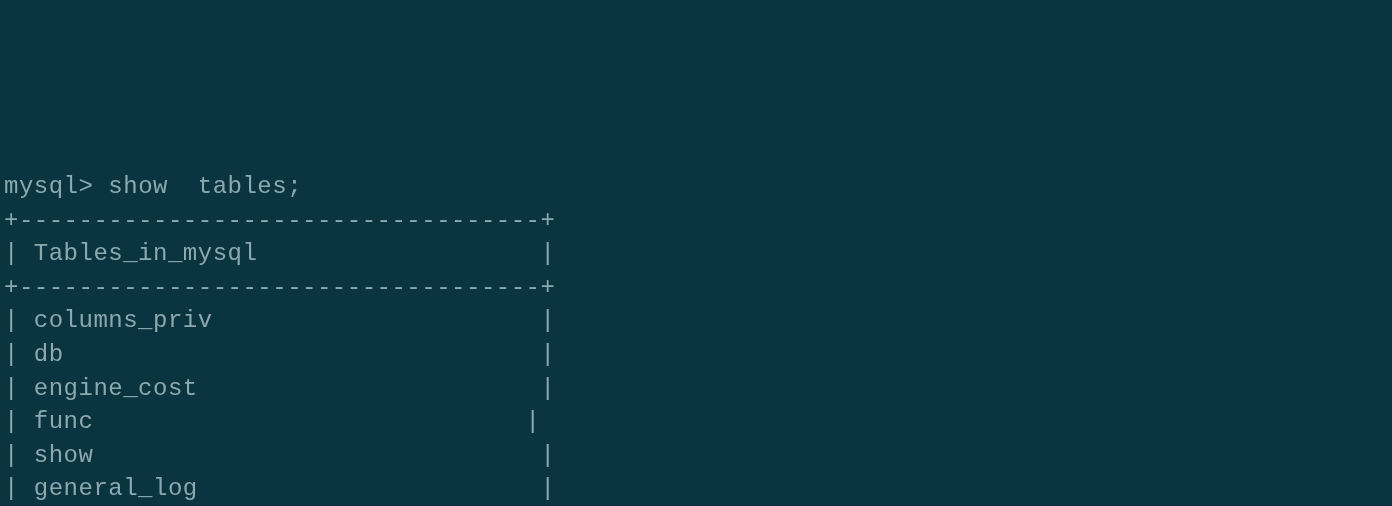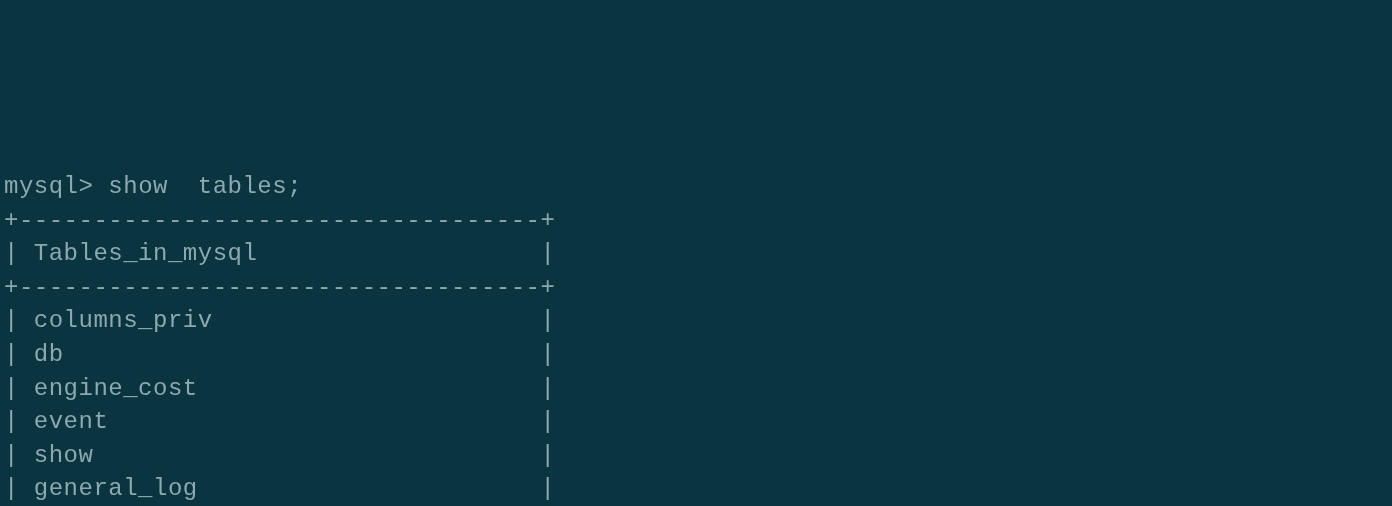--- a/index.html
+++ b/index.html
@@ -33,21 +33,21 @@
 
 
 <div class="terminal">
 <span class="line"><span>mysql&gt; </span><span>show  tables;</span></span>
 <span class="line">+-----------------------------------+</span>
 <span class="line">| Tables_in_mysql                   |</span>
 <span class="line">+-----------------------------------+</span>
 <span class="line">| columns_priv                      |</span>
 <span class="line">| db                                |</span>
 <span class="line">| engine_cost                       |</span>
-<span class="line">| event                             |</span>
+<span class="line">| func                             |</span>
 <span class="line">| show                              |</span>
 <span class="line">| general_log                       |</span>
 
 
 
 
 
 </div>
 
 

